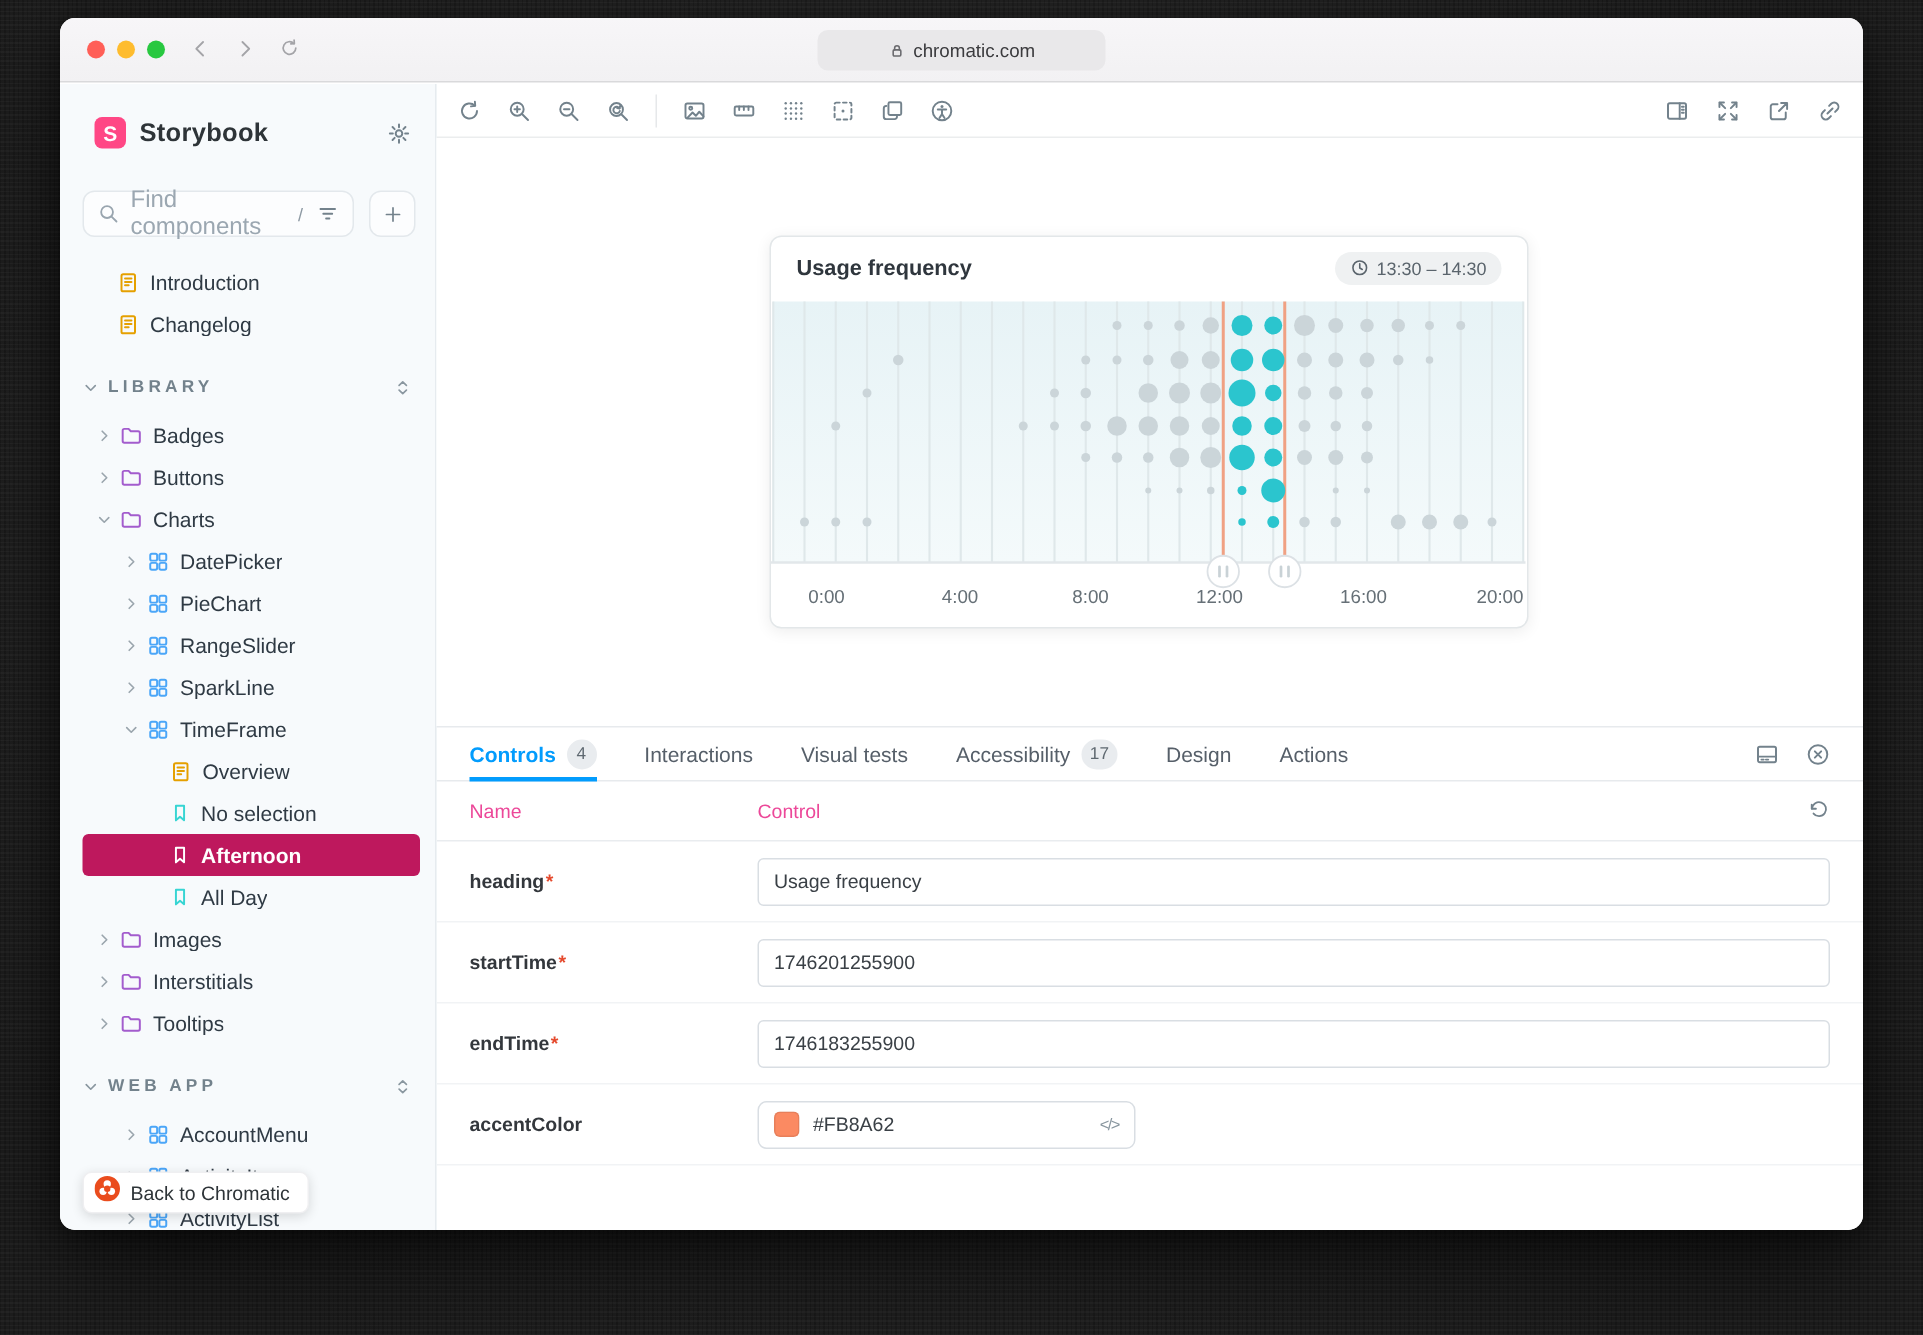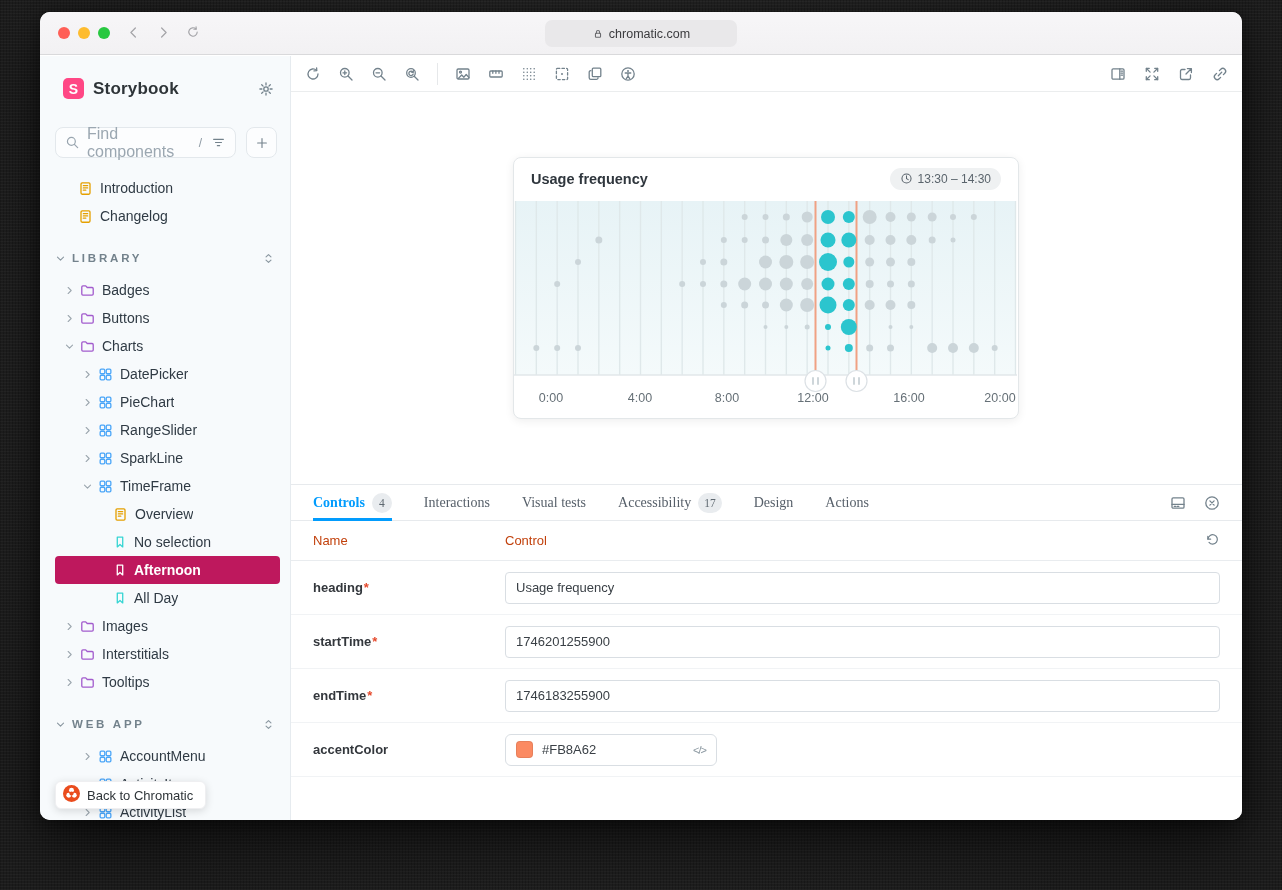--- a/index.html
+++ b/index.html
@@ -79,37 +79,37 @@
           border:1px solid #E3E7E9; border-radius:8px; box-shadow:0 2px 10px rgba(0,0,0,.07); overflow:hidden; }
   .cardhead { height:41px; display:flex; align-items:center; padding:0 17px; }
   .cardtitle { font-size:14.5px; font-weight:700; color:#2F363D; }
   .timebadge { margin-left:auto; background:#EFF1F2; border-radius:12px; height:22px; display:flex;
                align-items:center; gap:5px; padding:0 10px; font-size:12px; color:#5A646C; }
 
   
   .panel { flex:1; border-top:1px solid #E7EAED; display:flex; flex-direction:column; min-height:0; }
   .tabbar { height:36px; border-bottom:1px solid #E7EAED; display:flex; align-items:center; padding:0 22px; flex:none; }
   .tab { display:flex; align-items:center; gap:7px; height:100%; margin-right:32px; font-size:14px;
-         color:#565F69; cursor:pointer; position:relative;font-family:Liberation Serif, serif; }
+         color:#565F69; cursor:pointer; position:relative; }
   .tab.active { color:#029CFD; font-weight:700; }
   .tab.active:after { content:""; position:absolute; left:0; right:0; bottom:-1px; height:3px; background:#029CFD; }
   .tbadge { background:#E9ECEF; border-radius:12px; min-width:20px; height:20px; padding:0 6px;
             display:flex; align-items:center; justify-content:center; font-size:11.5px; color:#5E6870; font-weight:400; }
   .panelicons { margin-left:auto; display:flex; gap:18px; color:#73828C; }
   .ctable { flex:1; overflow:hidden; }
-  .thead { height:40px; display:flex; align-items:center; padding:0 22px; font-size:13px; color:#c2410c;
+  .thead { height:40px; display:flex; align-items:center; padding:0 22px; font-size:13px; color:#ec4899;
            border-bottom:1px solid #E9ECEF; }
   .thead .c1 { width:192px; } .thead .c2 { flex:1; }
   .crow { height:54px; display:flex; align-items:center; padding:0 22px; border-bottom:1px solid #F1F3F5; }
   .crow .c1 { width:192px; font-size:13px; font-weight:700; color:#33373C; }
   .req { color:#E5492C; margin-left:1px; }
   .ctl-input { flex:1; height:32px; border:1px solid #D9DEE3; border-radius:4px; background:#fff;
                font-size:13px; color:#3A4046; padding:0 10px; display:flex; align-items:center;
                font-family:"Liberation Sans", sans-serif; }
-  .colorctl { width:212px; height:32px; border:1px solid #D9DEE3; border-radius:6px; display:flex;
+  .colorctl { width:252px; height:32px; border:1px solid #D9DEE3; border-radius:6px; display:flex;
               align-items:center; padding:0 10px; gap:9px; }
   .swatch { width:17px; height:17px; border-radius:4px; border:1px solid rgba(0,0,0,.08); flex:none; }
   .colorval { font-size:13px; color:#3A4046; flex:1; }
   .codeico { font-size:11px; color:#8A97A0; letter-spacing:-1px; }
   svg.ic { display:block; }
   text.axis { font-family:"Liberation Sans", sans-serif; }
 </style>
 </head>
 <body>
 

